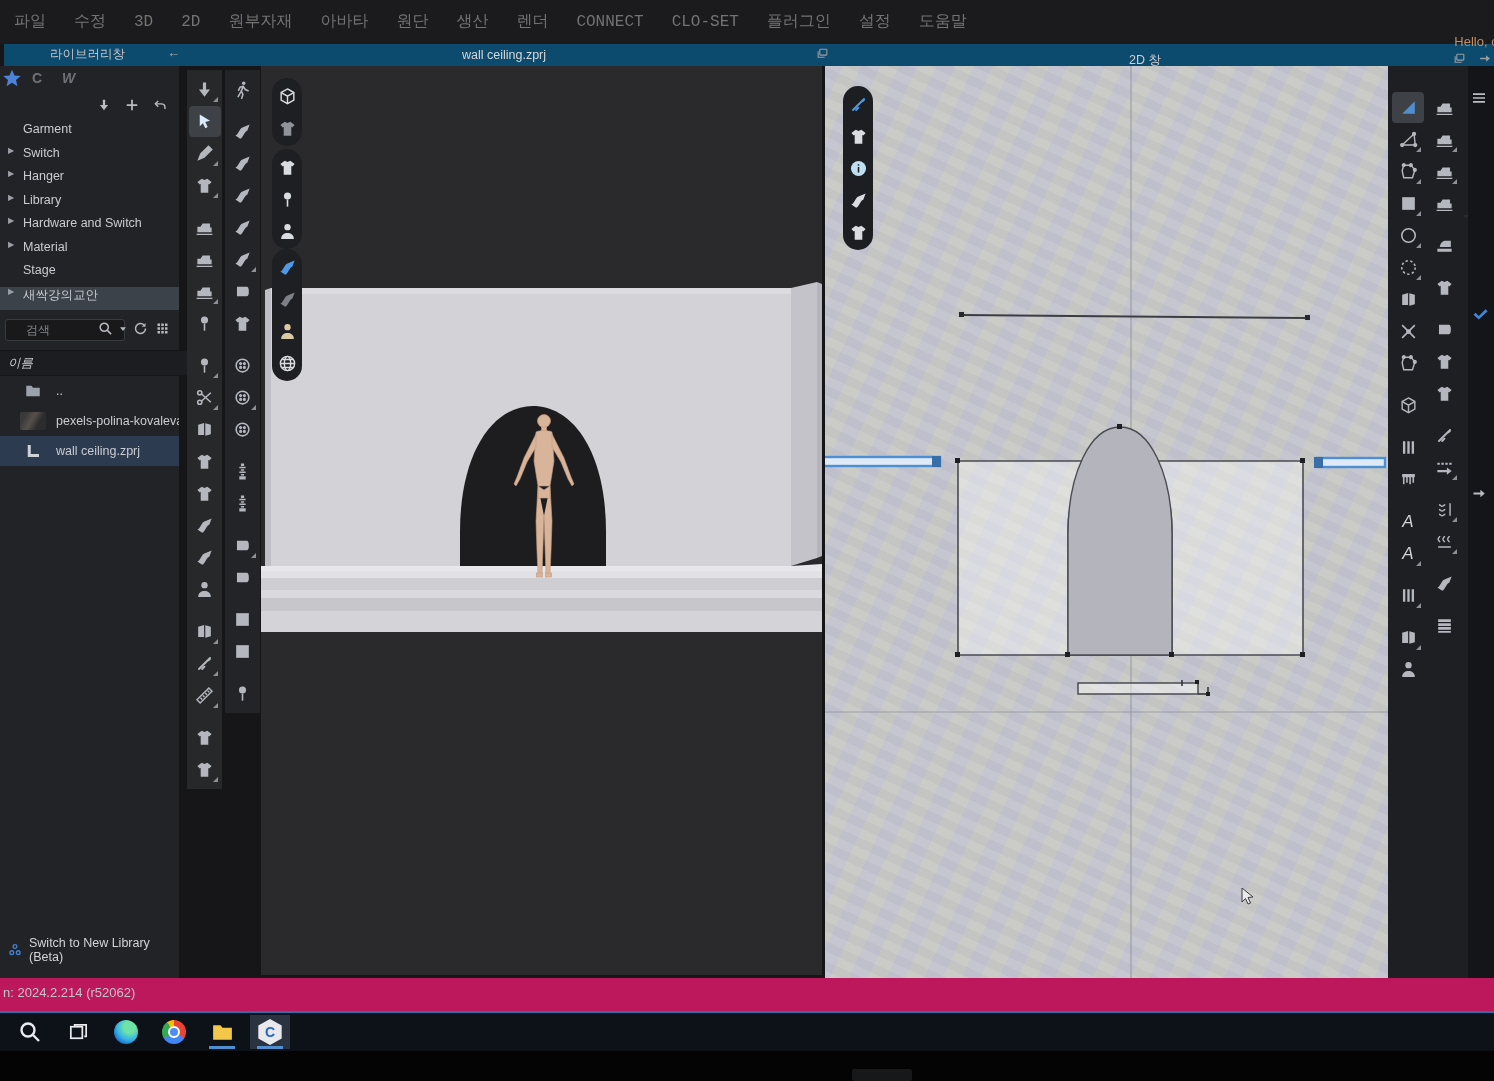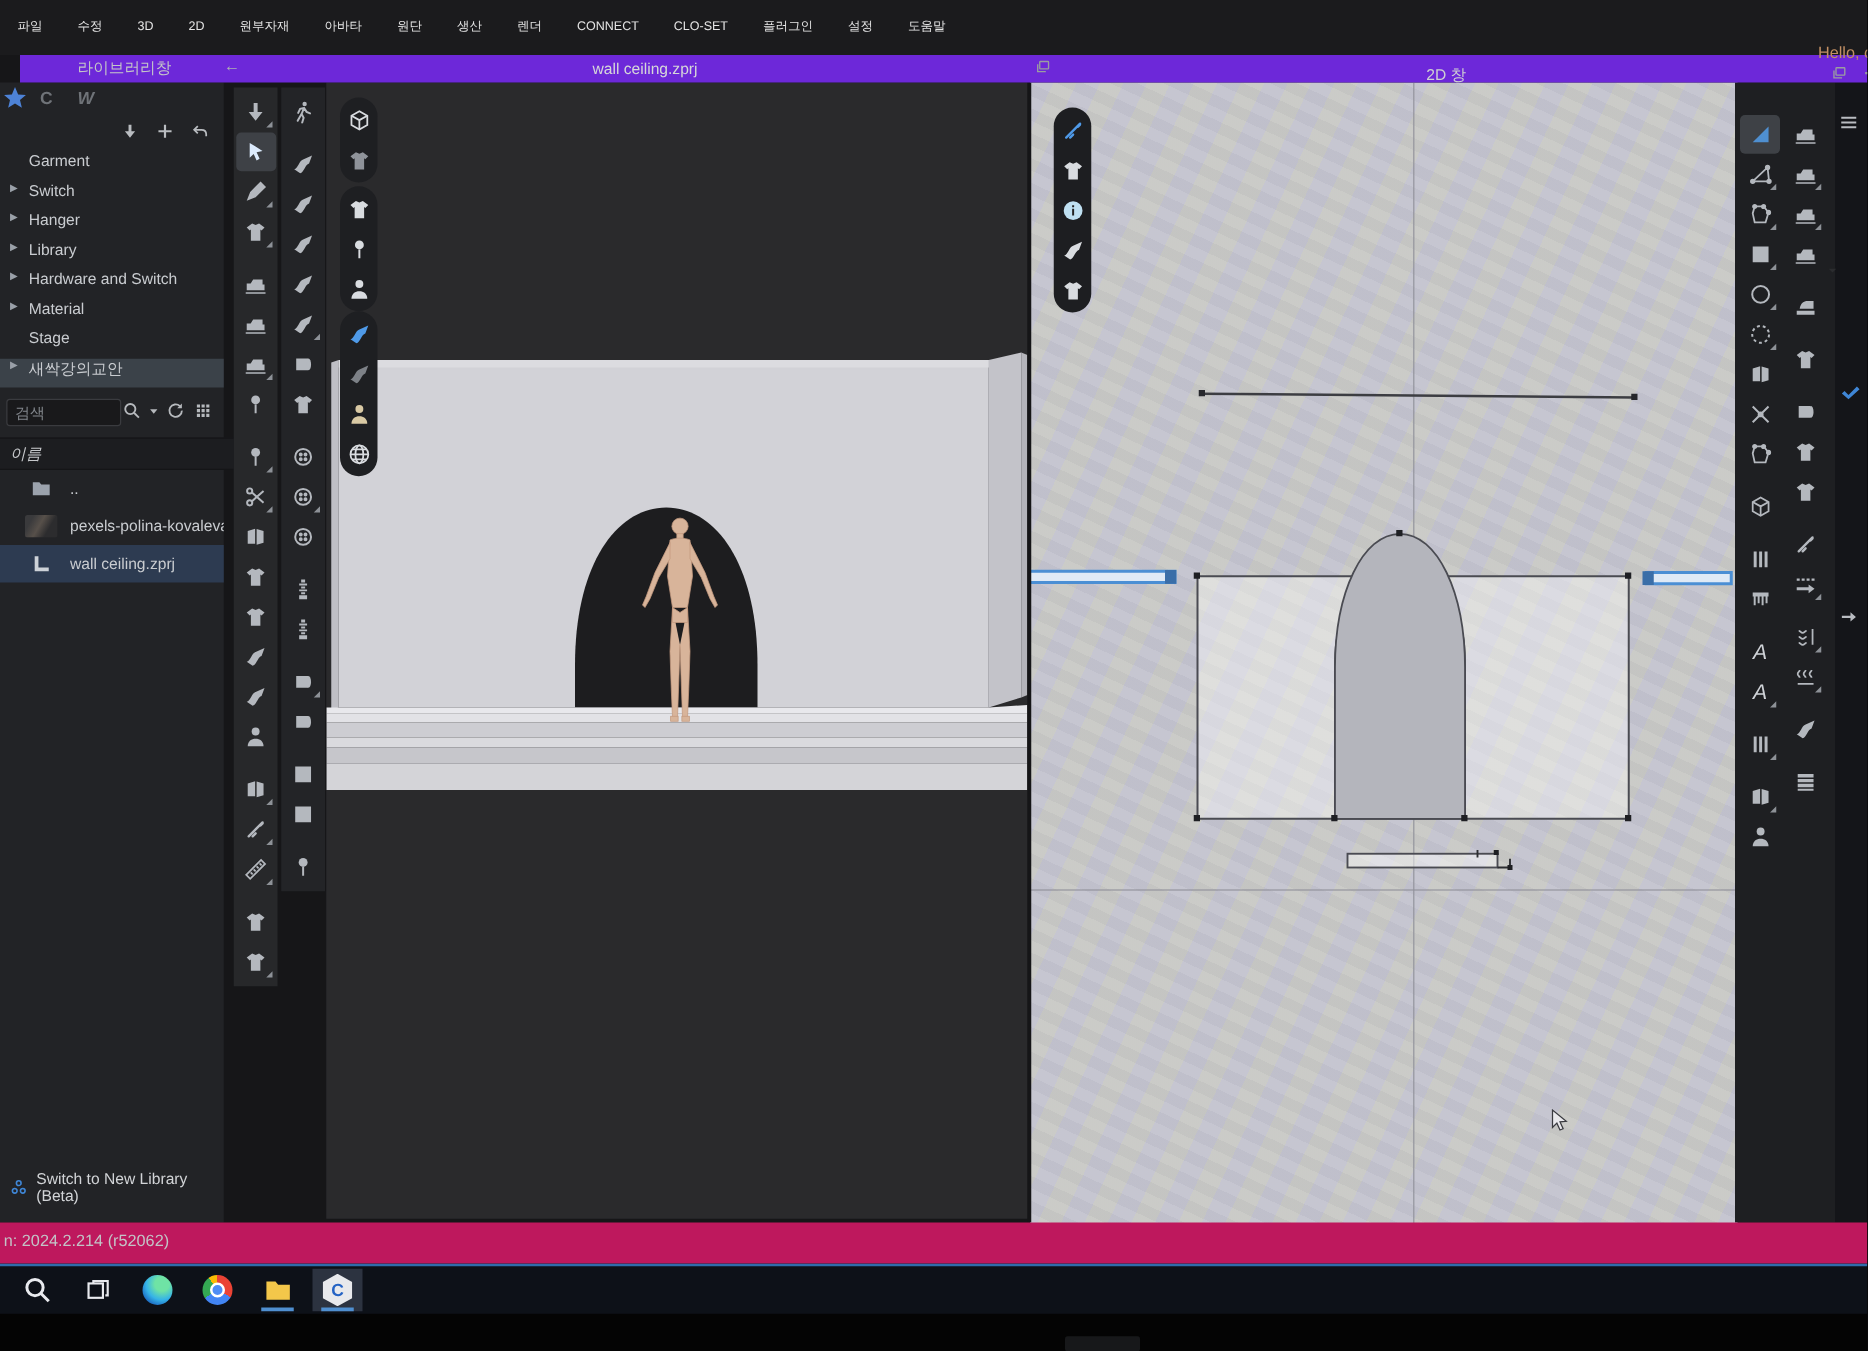--- a/index.html
+++ b/index.html
@@ -1,25 +1,25 @@
 <!DOCTYPE html>
 <html><head>
 <meta charset="utf-8">
 <style>
   html,body{margin:0;padding:0;background:#000;}
   #stage{position:relative;width:1494px;height:1081px;overflow:hidden;
          background:#161618;font-family:"Liberation Sans",sans-serif;
          -webkit-font-smoothing:antialiased;}
   
   .menubar{position:absolute;left:0;top:0;right:0;height:44px;background:#1b1b1d;
-           display:flex;align-items:center;gap:0;color:#e5e5e5;font-size:10px;z-index:30;}
+           display:flex;align-items:center;gap:0;color:#737373;font-size:16px;z-index:30;font-family:Liberation Mono, monospace;}
   .menubar .mi{padding:0 14px;line-height:44px;cursor:default;white-space:nowrap;}
   .greeting{position:absolute;right:-8px;top:34px;color:#c28f63;font-size:13px;z-index:31;}
   
-  .titlerow{position:absolute;left:16px;top:44px;right:0;height:22px;background:#6d28d9;z-index:29;
+  .titlerow{position:absolute;left:4px;top:44px;right:0;height:22px;background:#0c4a6e;z-index:29;
             color:#c4c5c8;font-size:12.5px;text-align:center;}
   .titlerow .lib-tab{position:absolute;left:46px;top:2px;}
   .titlerow .backarrow{position:absolute;left:163px;top:1px;color:#aeb0b4;font-size:13px;}
   .titlerow .doc-title{position:absolute;left:500px;top:4px;transform:translateX(-50%);color:#d6d7d9;}
   .titlerow .float-ico{position:absolute;left:812px;top:3px;color:#9b9da1;}
   .titlerow .t2d{position:absolute;left:1141px;top:8px;transform:translateX(-50%);color:#cfd0d3;}
   .titlerow .r-ico1{position:absolute;left:1449px;top:8px;color:#9b9da1;}
   .titlerow .r-ico2{position:absolute;left:1474px;top:8px;color:#9b9da1;}
   svg.ic{width:18px;height:18px;fill:currentColor;stroke:none;display:block;}
   
@@ -29,21 +29,21 @@
   .lib-icons .st{position:absolute;left:2px;top:0;color:#4d82d6;}
   .lib-icons .lc{position:absolute;left:32px;top:2px;color:#6f7378;font-weight:bold;font-size:14px;}
   .lib-icons .lw{position:absolute;left:62px;top:2px;color:#6f7378;font-weight:bold;font-size:14px;font-style:italic;}
   .lib-actions{position:absolute;right:12px;top:32px;display:flex;gap:14px;color:#b9bcc0;}
   .cats{position:absolute;left:0;top:56px;width:100%;}
   .cat{height:23.5px;display:flex;align-items:flex-start;padding-left:8px;gap:5px;}
   .cat .tri{width:10px;font-size:8px;color:#9aa0a8;}
   .cat.sel{background:#3b4249;}
   .searchrow{position:absolute;left:0;top:252px;width:100%;height:26px;}
   .searchrow input{position:absolute;left:5px;top:1px;width:78px;height:20px;background:#19191b;
-        border:1px solid #3a3b3f;border-radius:3px;color:#cfd1d4;font-size:12px;padding:0 6px;outline:none;}
+        border:1px solid #3a3b3f;border-radius:3px;color:#cfd1d4;font-size:12px;padding:0 20px;outline:none;}
   .searchrow input::placeholder{color:#83878d;}
   .s-ic{position:absolute;top:3px;color:#b6b9bd;}
   .namehdr{position:absolute;left:0;top:284px;width:100%;height:24px;background:#1c1d20;
            border-top:1px solid #141517;border-bottom:1px solid #141517;line-height:24px;padding-left:8px;color:#c6c8cb;font-style:italic;}
   .files{position:absolute;left:0;top:310px;width:100%;}
   .frow{height:30px;display:flex;align-items:center;gap:10px;padding-left:20px;white-space:nowrap;overflow:hidden;}
   .frow.sel{background:#2d3b51;}
   .frow .fic{width:26px;height:20px;flex:0 0 26px;display:grid;place-items:center;color:#9ba2ac;}
   .thumb{width:26px;height:18px;background:#2a2a2c;border-radius:2px;
          background-image:linear-gradient(120deg,#3a3a3c 20%,#57504a 45%,#2c2c2e 70%);}

